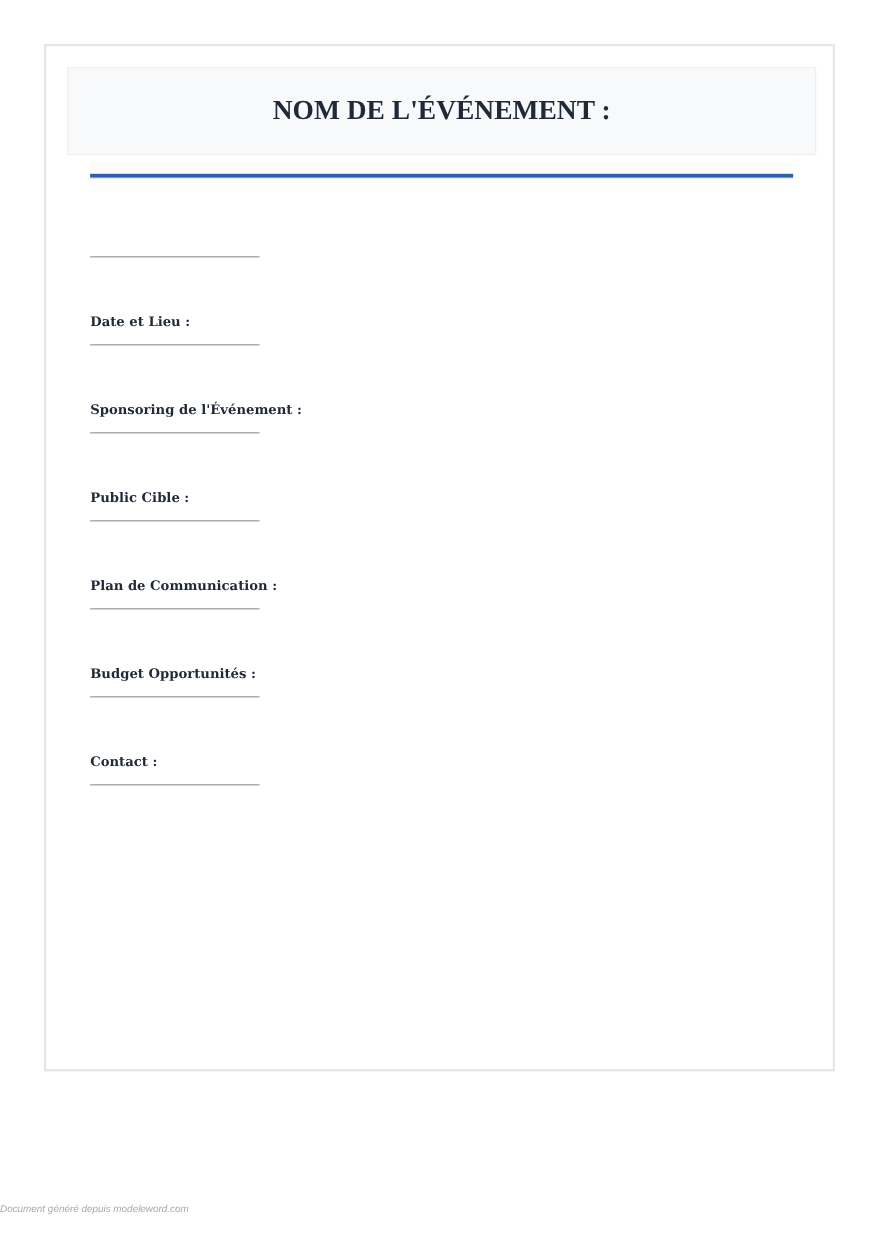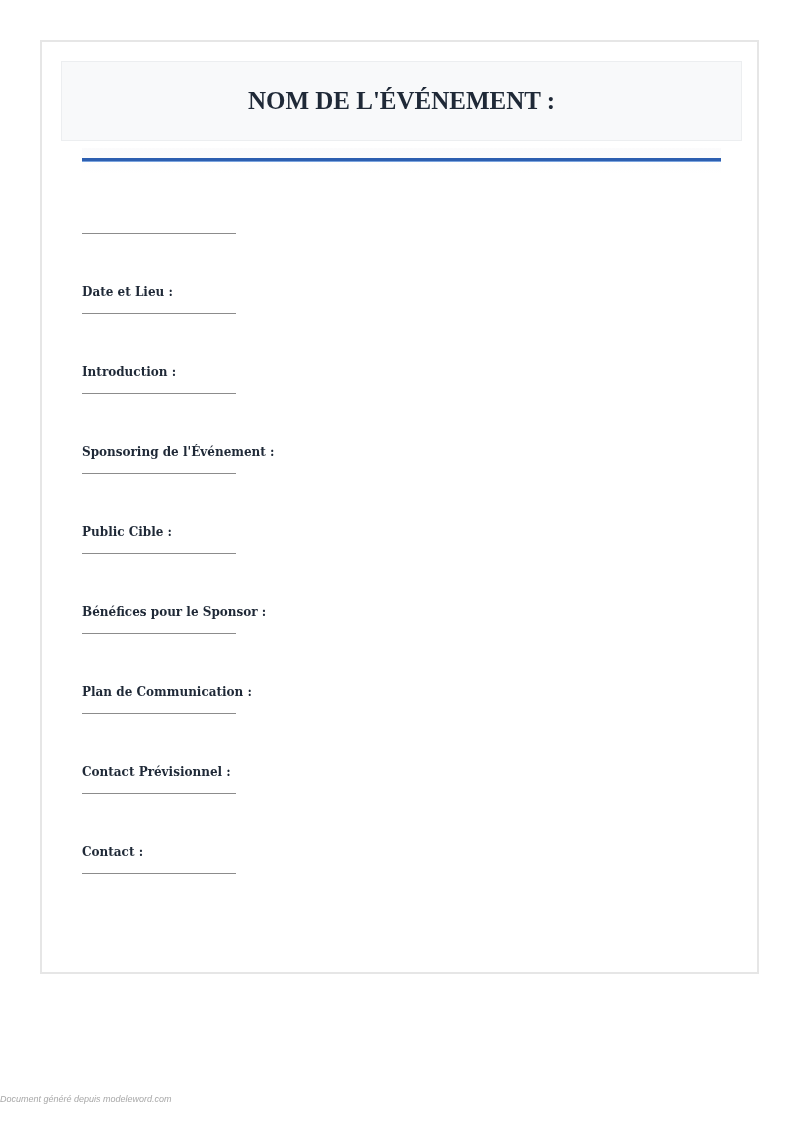--- a/index.html
+++ b/index.html
@@ -120,41 +120,33 @@
   </div>
 
   <div class="fields">
     <div class="blank-line first-line"></div>
     <div style="position:absolute; left:0; top:2px; width:100%;">
       <div class="field">
         <span class="field-label">Date et Lieu :</span>
         <div class="blank-line"></div>
       </div>
       <div class="field">
-        <span class="field-label">Introduction :</span>
-        <div class="blank-line"></div>
-      </div>
-      <div class="field">
         <span class="field-label">Sponsoring de l'Événement :</span>
         <div class="blank-line"></div>
       </div>
       <div class="field">
         <span class="field-label">Public Cible :</span>
         <div class="blank-line"></div>
       </div>
       <div class="field">
-        <span class="field-label">Bénéfices pour le Sponsor :</span>
-        <div class="blank-line"></div>
-      </div>
-      <div class="field">
         <span class="field-label">Plan de Communication :</span>
         <div class="blank-line"></div>
       </div>
       <div class="field">
-        <span class="field-label">Contact Prévisionnel :</span>
+        <span class="field-label">Budget Opportunités :</span>
         <div class="blank-line"></div>
       </div>
       <div class="field">
         <span class="field-label">Contact :</span>
         <div class="blank-line"></div>
       </div>
     </div>
   </div>
 </div>
 

